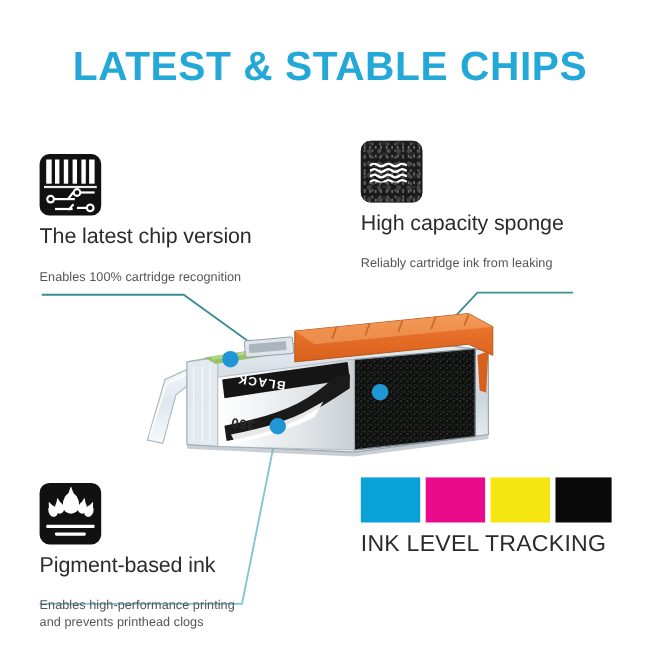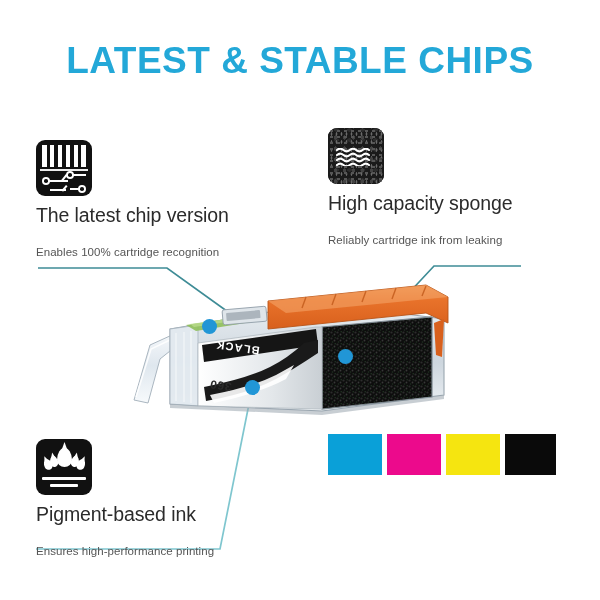--- a/index.html
+++ b/index.html
@@ -286,31 +286,33 @@
       <div class="drop-side ds1"></div>
       <div class="drop-side ds2"></div>
       <div class="drop-main"></div>
       <div class="drop-side ds3"></div>
       <div class="drop-side ds4"></div>
       <div class="drop-bar b1"></div>
       <div class="drop-bar b2"></div>
     </div>
     <div class="feature-title">Pigment-based ink</div>
     <div class="feature-desc">
-      <div>Ensures high-performance printing</div>
+      <div>Enables high-performance printing</div>
+      <div>and prevents printhead clogs</div>
     </div>
   </div>
 
   <div class="feature br">
     <div class="cmyk-row">
       <div class="swatch" style="background:#0aa0d8;"></div>
       <div class="swatch" style="background:#ec0a8c;"></div>
       <div class="swatch" style="background:#f5e510;"></div>
       <div class="swatch" style="background:#0a0a0a;"></div>
     </div>
+    <div class="feature-title caps">INK LEVEL TRACKING</div>
     <div class="feature-desc">
     </div>
   </div>
 
   <div class="cartridge">
     <svg class="cart-svg" width="330" height="133" viewBox="0 0 330 133" xmlns="http://www.w3.org/2000/svg">
       <defs>
         <linearGradient id="clearPlastic" x1="0" y1="0" x2="0" y2="1">
           <stop offset="0%" stop-color="#f4f7fa"></stop>
           <stop offset="45%" stop-color="#dfe7ee"></stop>

